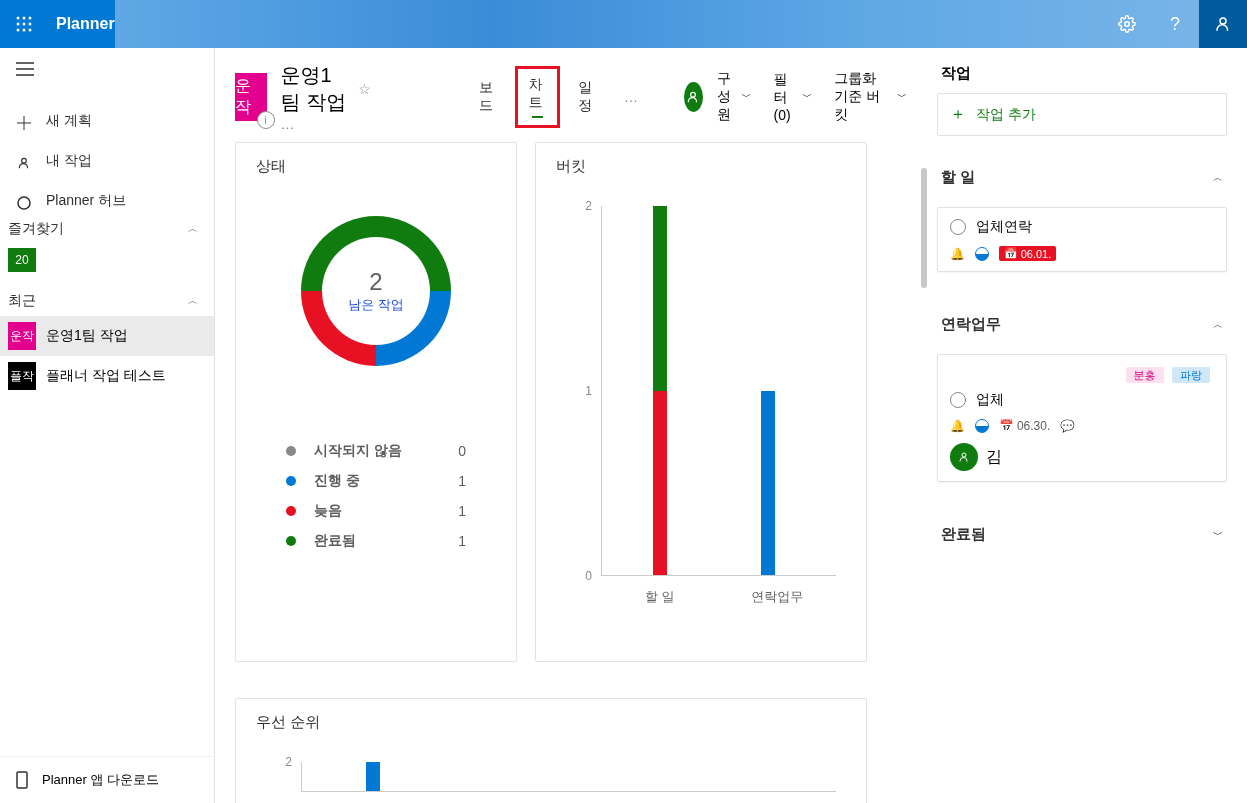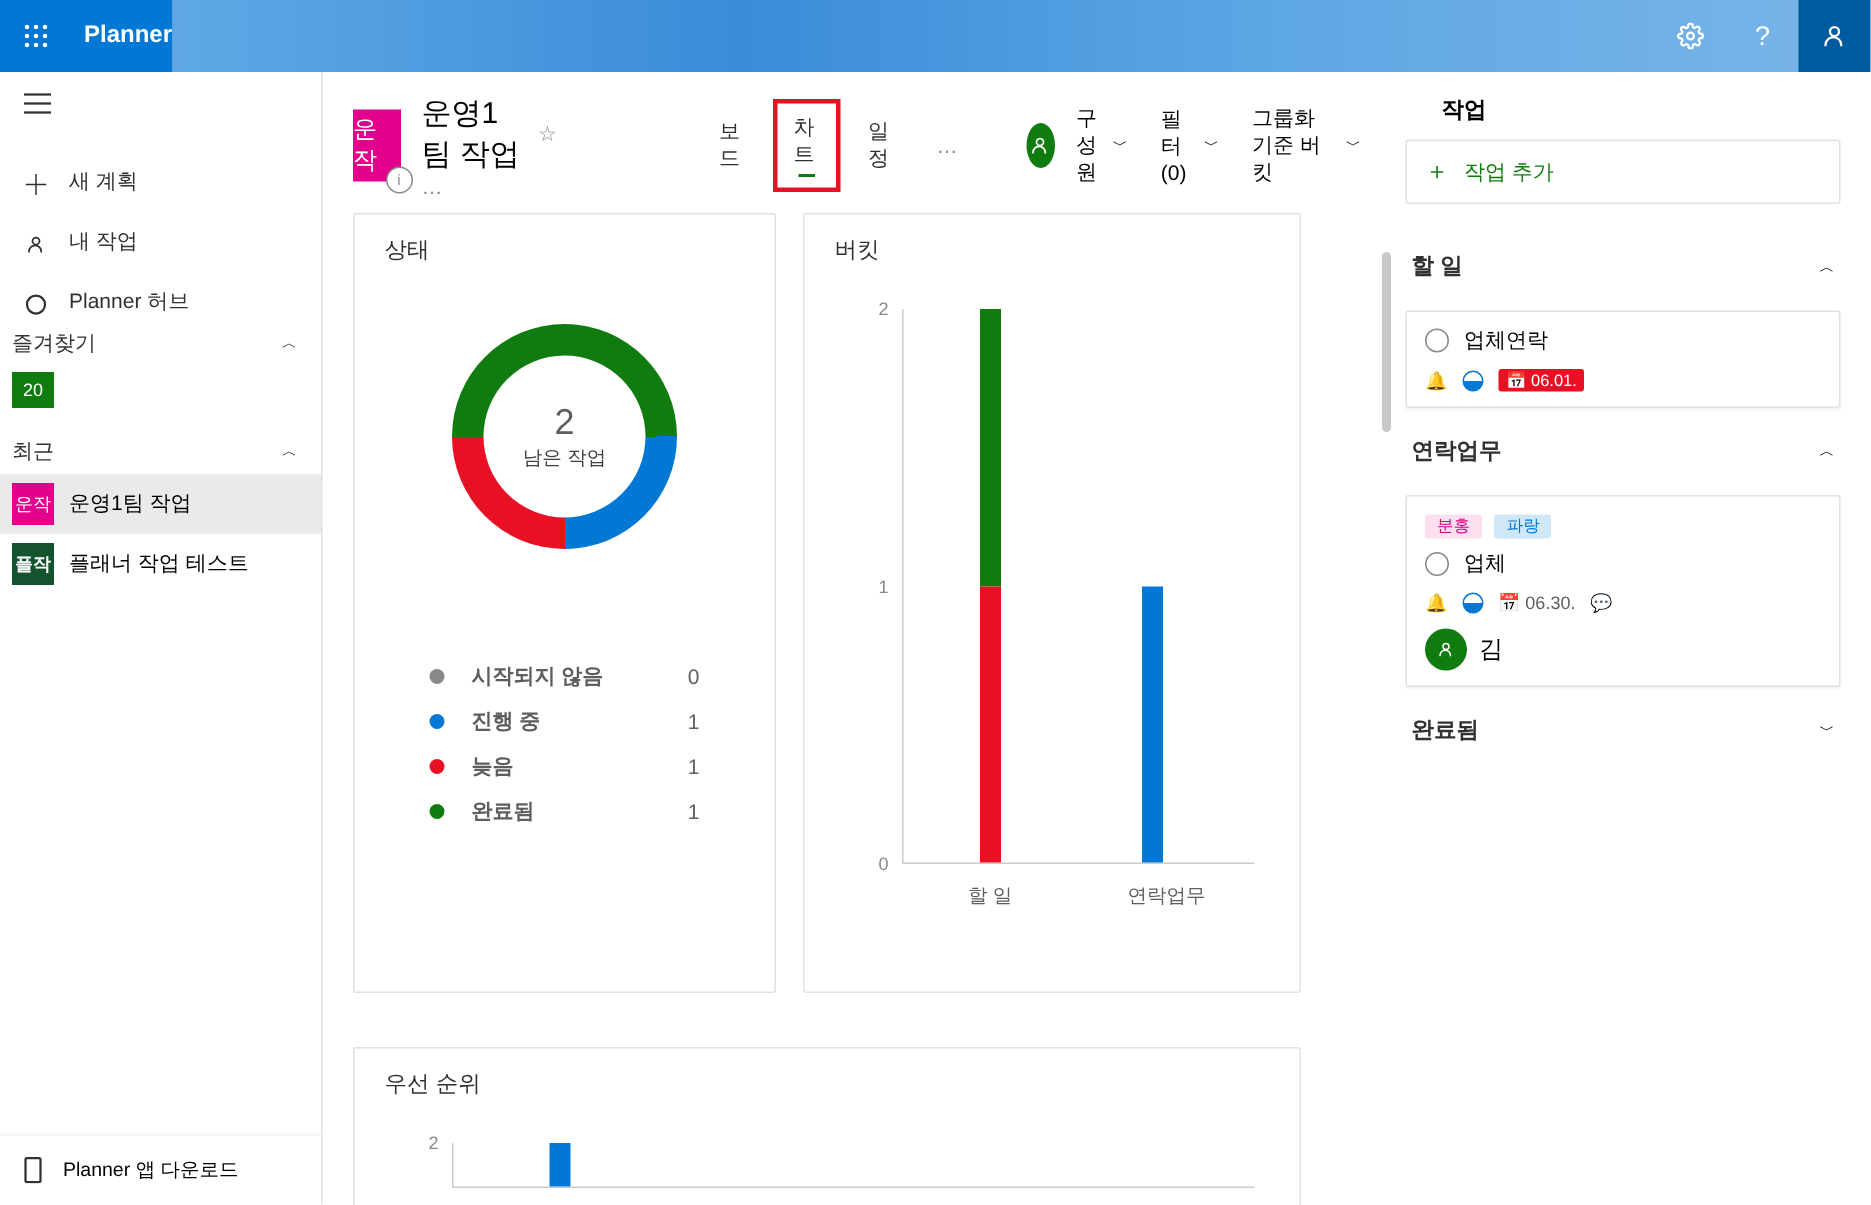--- a/index.html
+++ b/index.html
@@ -20,21 +20,21 @@
     .sidebar { width: 215px; border-right: 1px solid #e1e1e1; display:flex; flex-direction:column; }
     .hamburger { padding: 14px 16px; }
     .nav-item { display:flex; align-items:flex-end; height:40px; padding: 0 16px; gap:14px; cursor:pointer; font-size:14px; color:#323130; }
     .nav-item .ic { width:16px; display:flex; align-items:center; justify-content:center; }
     .section-hdr { display:flex; align-items:center; justify-content:space-between; padding: 10px 16px 6px 8px; font-size:14px; color:#323130; }
     .badge-sq { width:28px; height:24px; background:#107c10; color:white; font-size:12px; display:flex; align-items:center; justify-content:center; margin-left:8px; margin-top:4px; margin-bottom:10px; }
     .plan-item { display:flex; align-items:center; height:40px; padding: 0 8px; gap:10px; font-size:14px; cursor:pointer;}
     .plan-item.active { background:#eaeaea; }
     .plan-tile { width:28px; height:28px; display:flex; align-items:center; justify-content:center; color:white; font-size:12px; }
     .plan-tile.pink { background:#e3008c; }
-    .plan-tile.green { background:#14532d;font-weight:bold; }
+    .plan-tile.green { background:#000000; }
     .sidebar-footer { margin-top:auto; padding: 14px 16px; border-top:1px solid #f3f2f1; font-size:13px; display:flex; gap:14px; align-items:flex-end;}
 
     
     .main { flex:1; display:flex; overflow:hidden; }
     .content { flex:1; padding: 0; overflow:auto; position:relative; }
     .scrollbar { position:absolute; right:0; top:120px; width:6px; height:120px; background:#c8c8c8; border-radius:3px; }
 
     .plan-header { display:flex; align-items:center; padding: 14px 20px 10px 20px; gap:14px;}
     .plan-big-tile { width:48px; height:48px; background:#e3008c; color:white; display:flex; align-items:center; justify-content:center; font-size:16px; position:relative;}
     .info-badge { position:absolute; right:-8px; bottom:-8px; width:18px; height:18px; border-radius:50%; background:white; border:1px solid #888; font-size:10px; display:flex; align-items:center; justify-content:center; color:#888;}
@@ -58,42 +58,42 @@
     .card.status { width:282px; height:520px; }
     .card.bucket { width:332px; height:520px; }
     .card.priority { width:632px; margin-top:18px; }
     .card-title { font-size:15px; font-weight:400; color:#323130; margin-bottom:20px;}
 
     
     .donut-wrap { display:flex; flex-direction:column; align-items:center; }
     .donut { width:150px; height:150px; border-radius:50%; background: conic-gradient(#107c10 0deg 90deg, #0078d4 90deg 180deg, #e81123 180deg 270deg, #107c10 270deg 360deg); display:flex; align-items:center; justify-content:center; margin-top:20px;}
     .donut-hole { width:108px; height:108px; border-radius:50%; background:white; display:flex; flex-direction:column; align-items:center; justify-content:center; }
     .donut-num { font-size:24px; color:#605e5c; }
-    .donut-lbl { font-size:13px; color:#404040; }
+    .donut-lbl { font-size:13px; color:#1d4ed8; }
     .legend { margin-top:70px; width:180px;}
     .legend-row { display:flex; align-items:center; gap:18px; font-size:14px; color:#605e5c; padding:6px 0;}
     .dot { width:10px; height:10px; border-radius:50%; }
     .legend-row .lbl { flex:1;font-weight:bold; }
 
     
     .barchart { position:relative; height:420px; margin-top:10px;}
     .y-axis { position:absolute; left:20px; top:10px; bottom:40px; width:20px; font-size:12px; color:#888;}
     .y-tick { position:absolute; right:4px; transform:translateY(-50%);}
     .plot { position:absolute; left:45px; right:10px; top:10px; bottom:40px; border-left:1px solid #ccc; border-bottom:1px solid #ccc;}
     .bar { position:absolute; width:14px; bottom:0;}
     .x-labels { position:absolute; left:45px; right:10px; bottom:10px; display:flex; font-size:13px; color:#605e5c;}
     .x-labels span { flex:1; text-align:center;}
 
     
     .rightpanel { width:320px; padding: 16px 20px 16px 10px; overflow:auto;}
-    .rp-title { font-size:15px; font-weight:600; margin-bottom:10px; padding-left:4px;margin-left:20px;}
+    .rp-title { font-size:15px; font-weight:600; margin-bottom:10px; padding-left:4px;}
     .add-task { border:1px solid #e1e1e1; border-radius:2px; padding:10px 12px; display:flex; align-items:center; gap:10px; font-size:14px; color:#107c10; cursor:pointer; margin-bottom:20px;}
     .rp-section { display:flex; align-items:center; justify-content:space-between; padding: 12px 4px; cursor:pointer;}
     .rp-section .stitle { font-size:15px; font-weight:600; color:#323130;}
-    .task-card { border:1px solid #e1e1e1; border-radius:2px; padding:10px 12px; margin:8px 0 7px 0; box-shadow:0 1px 2px rgba(0,0,0,0.05);}
+    .task-card { border:1px solid #e1e1e1; border-radius:2px; padding:10px 12px; margin:8px 0 31px 0; box-shadow:0 1px 2px rgba(0,0,0,0.05);text-align:right;}
     .task-row1 { display:flex; align-items:center; gap:10px; font-size:14px;}
     .circle-outline { width:16px; height:16px; border-radius:50%; border:1.5px solid #888;}
     .task-meta { display:flex; align-items:center; gap:10px; margin-top:10px; font-size:12px;}
     .bell { color:#e81123;}
     .half-circle { width:14px; height:14px; border-radius:50%; border:1.5px solid #0078d4; background:linear-gradient(to top, #0078d4 50%, transparent 50%);}
     .date-badge { background:#e81123; color:white; padding:1px 5px; border-radius:2px; display:flex; align-items:center; gap:3px; font-size:11px;}
     .date-plain { color:#605e5c; display:flex; align-items:center; gap:3px; font-size:12px;}
     .tag-pill { font-size:11px; padding:2px 8px; border-radius:2px; margin-right:4px;}
     .tag-pink { background:#fde0ef; color:#d1007e;}
     .tag-blue { background:#d0e7f8; color:#0078d4;}

